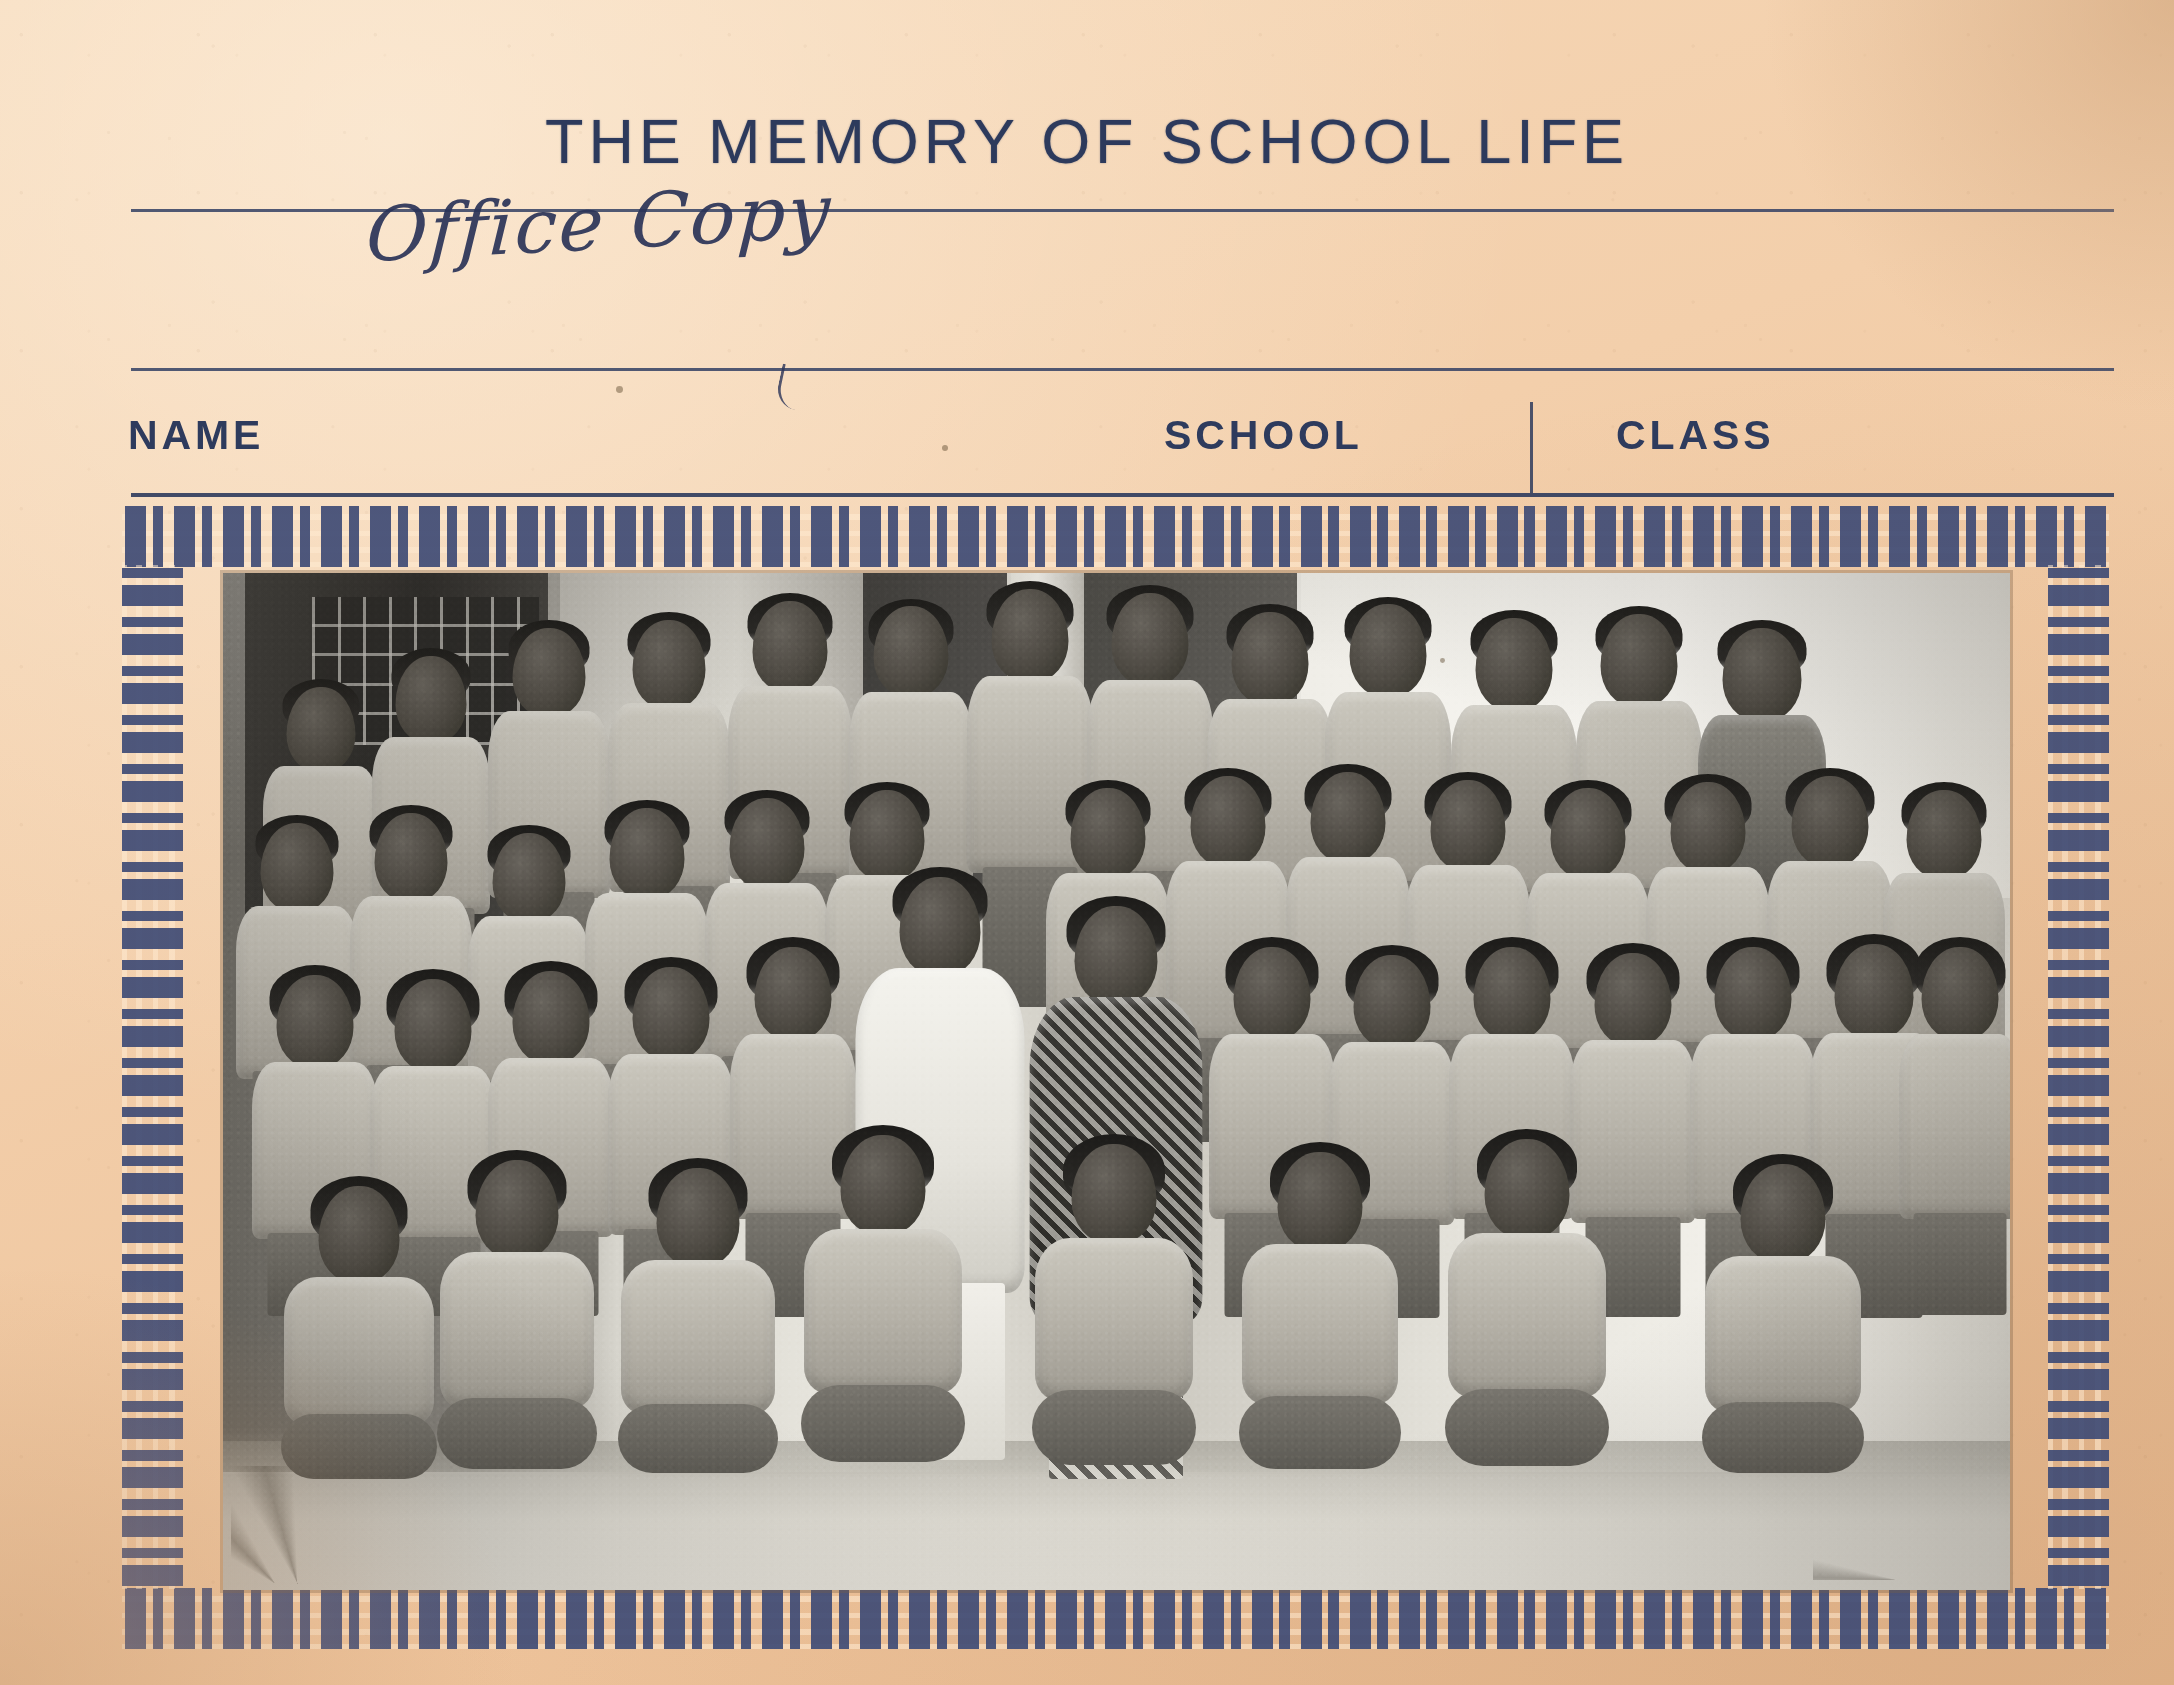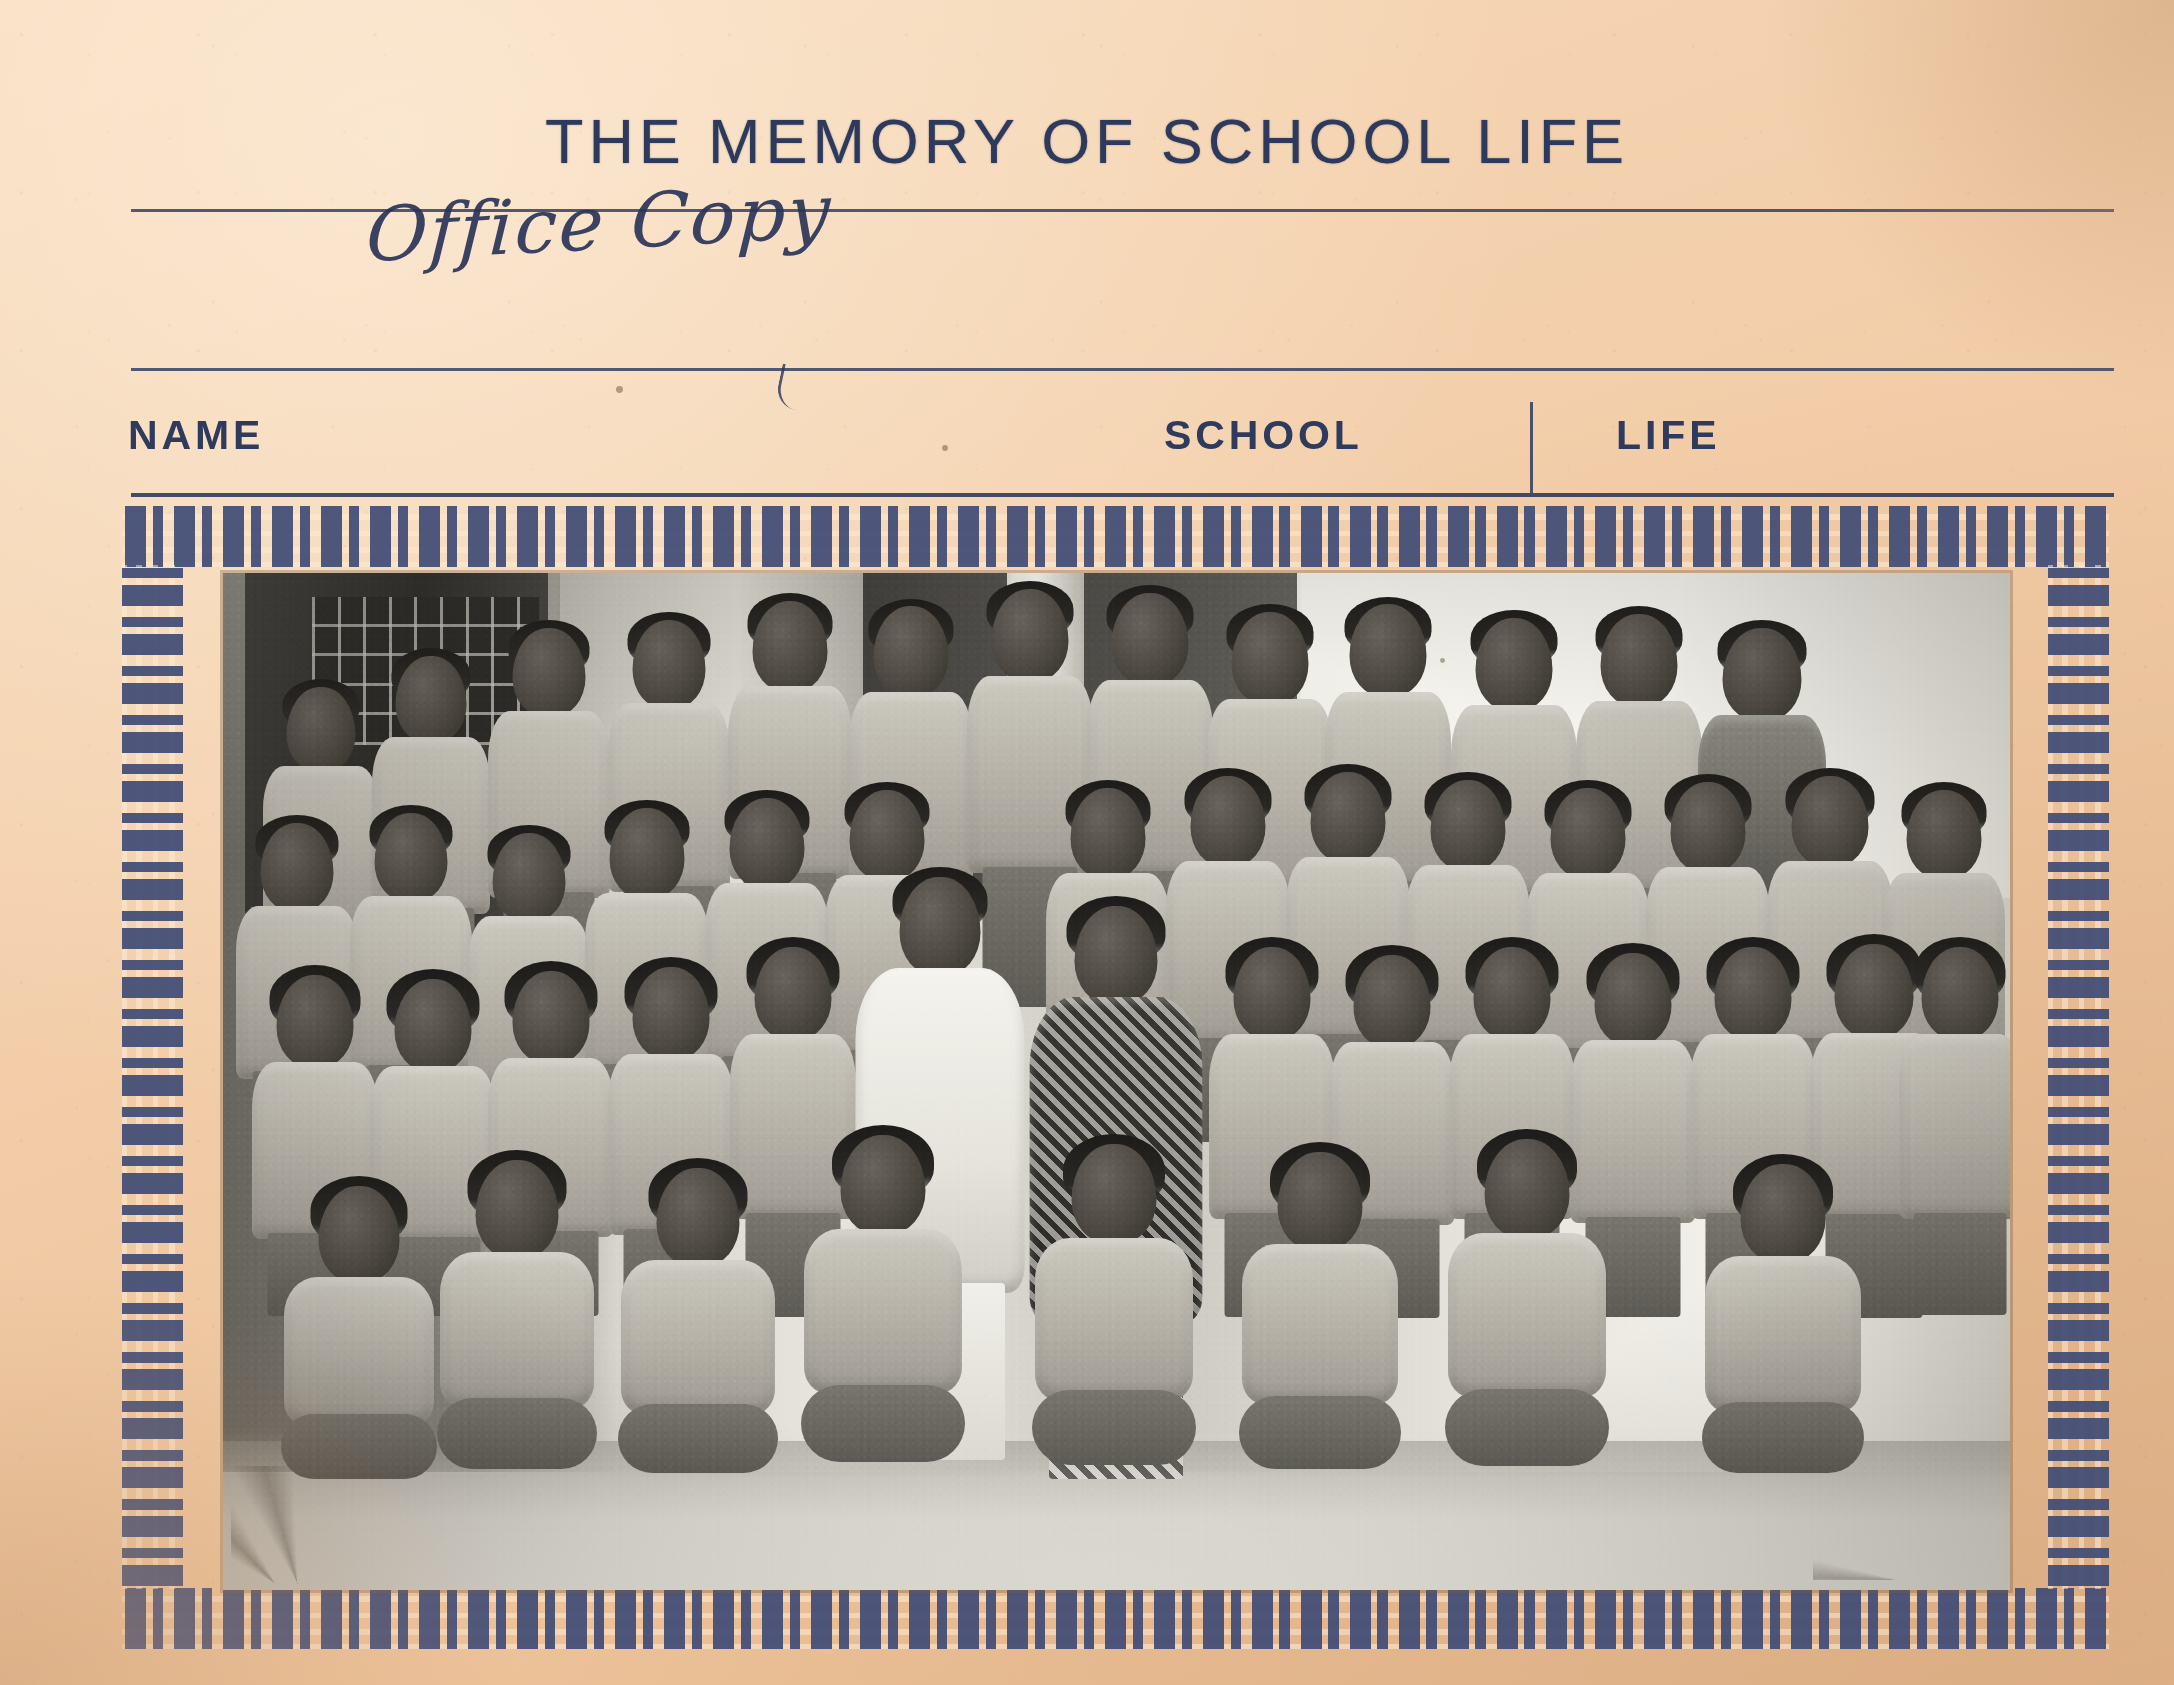--- a/index.html
+++ b/index.html
@@ -405,21 +405,21 @@
 
   <div class="title">THE MEMORY OF SCHOOL LIFE</div>
 
   <div class="hand-line"></div>
   <div class="handwriting">Office Copy</div>
   <div class="hand-line second"></div>
   <div class="handwriting-tail"></div>
 
   <div class="field-label field-name">NAME</div>
   <div class="field-label field-class">SCHOOL</div>
-  <div class="field-label field-date">LIFE</div>
+  <div class="field-label field-date">CLASS</div>
   <div class="class-divider"></div>
   <div class="rule-under-fields"></div>
 
   <div class="ornament-frame">
     <div class="orn orn-top orn-h"></div>
     <div class="orn orn-bottom orn-h"></div>
     <div class="orn orn-left orn-v"></div>
     <div class="orn orn-right orn-v"></div>
   </div>
 

